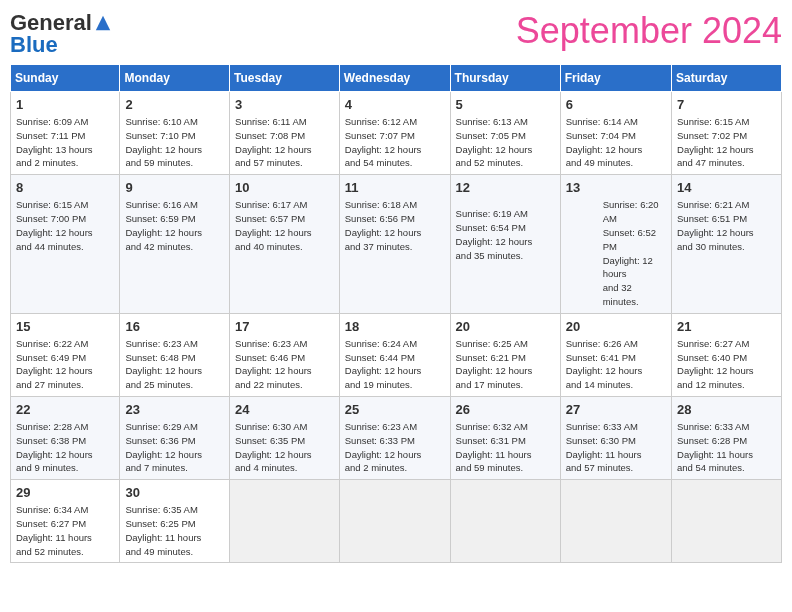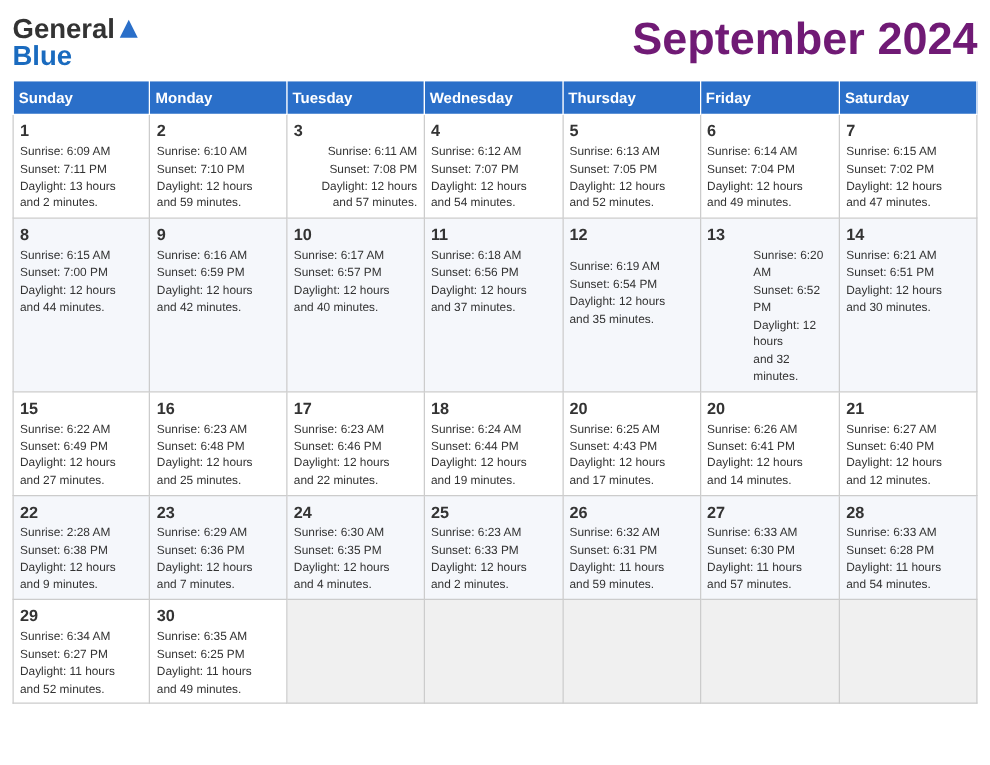--- a/index.html
+++ b/index.html
@@ -33,22 +33,22 @@
     .logo-icon {
       width: 18px;
       height: 18px;
       margin-left: 2px;
     }
     .title-block {
       text-align: right;
     }
     .month-title {
       font-size: 36px;
-      font-weight: bold;
-      color: #701a75;
+      font-weight: normal;
+      color: #ec4899;
     }
     .location {
       font-size: 14px;
       color: #555;
       margin-top: 2px;
     }
     .calendar {
       width: 100%;
       border-collapse: collapse;
       font-size: 10.5px;
@@ -132,21 +132,21 @@
         </td>
         <td>
           <span class="day-number">2</span>
           <div class="day-info" style="white-space: pre-line;">Sunrise: 6:10 AM
 Sunset: 7:10 PM
 Daylight: 12 hours
 and 59 minutes.</div>
         </td>
         <td>
           <span class="day-number">3</span>
-          <div class="day-info" style="white-space: pre-line; text-align: right;">Sunrise: 6:11 AM
+          <div class="day-info" style="white-space: pre-line;">Sunrise: 6:11 AM
 Sunset: 7:08 PM
 Daylight: 12 hours
 and 57 minutes.</div>
         </td>
         <td>
           <span class="day-number">4</span>
           <div class="day-info" style="white-space: pre-line;">Sunrise: 6:12 AM
 Sunset: 7:07 PM
 Daylight: 12 hours
 and 54 minutes.</div>
@@ -249,21 +249,21 @@
         <td>
           <span class="day-number">18</span>
           <div class="day-info" style="white-space: pre-line;">Sunrise: 6:24 AM
 Sunset: 6:44 PM
 Daylight: 12 hours
 and 19 minutes.</div>
         </td>
         <td>
           <span class="day-number">20</span>
           <div class="day-info" style="white-space: pre-line;">Sunrise: 6:25 AM
-Sunset: 4:43 PM
+Sunset: 6:21 PM
 Daylight: 12 hours
 and 17 minutes.</div>
         </td>
         <td>
           <span class="day-number">20</span>
           <div class="day-info" style="white-space: pre-line;">Sunrise: 6:26 AM
 Sunset: 6:41 PM
 Daylight: 12 hours
 and 14 minutes.</div>
         </td>

